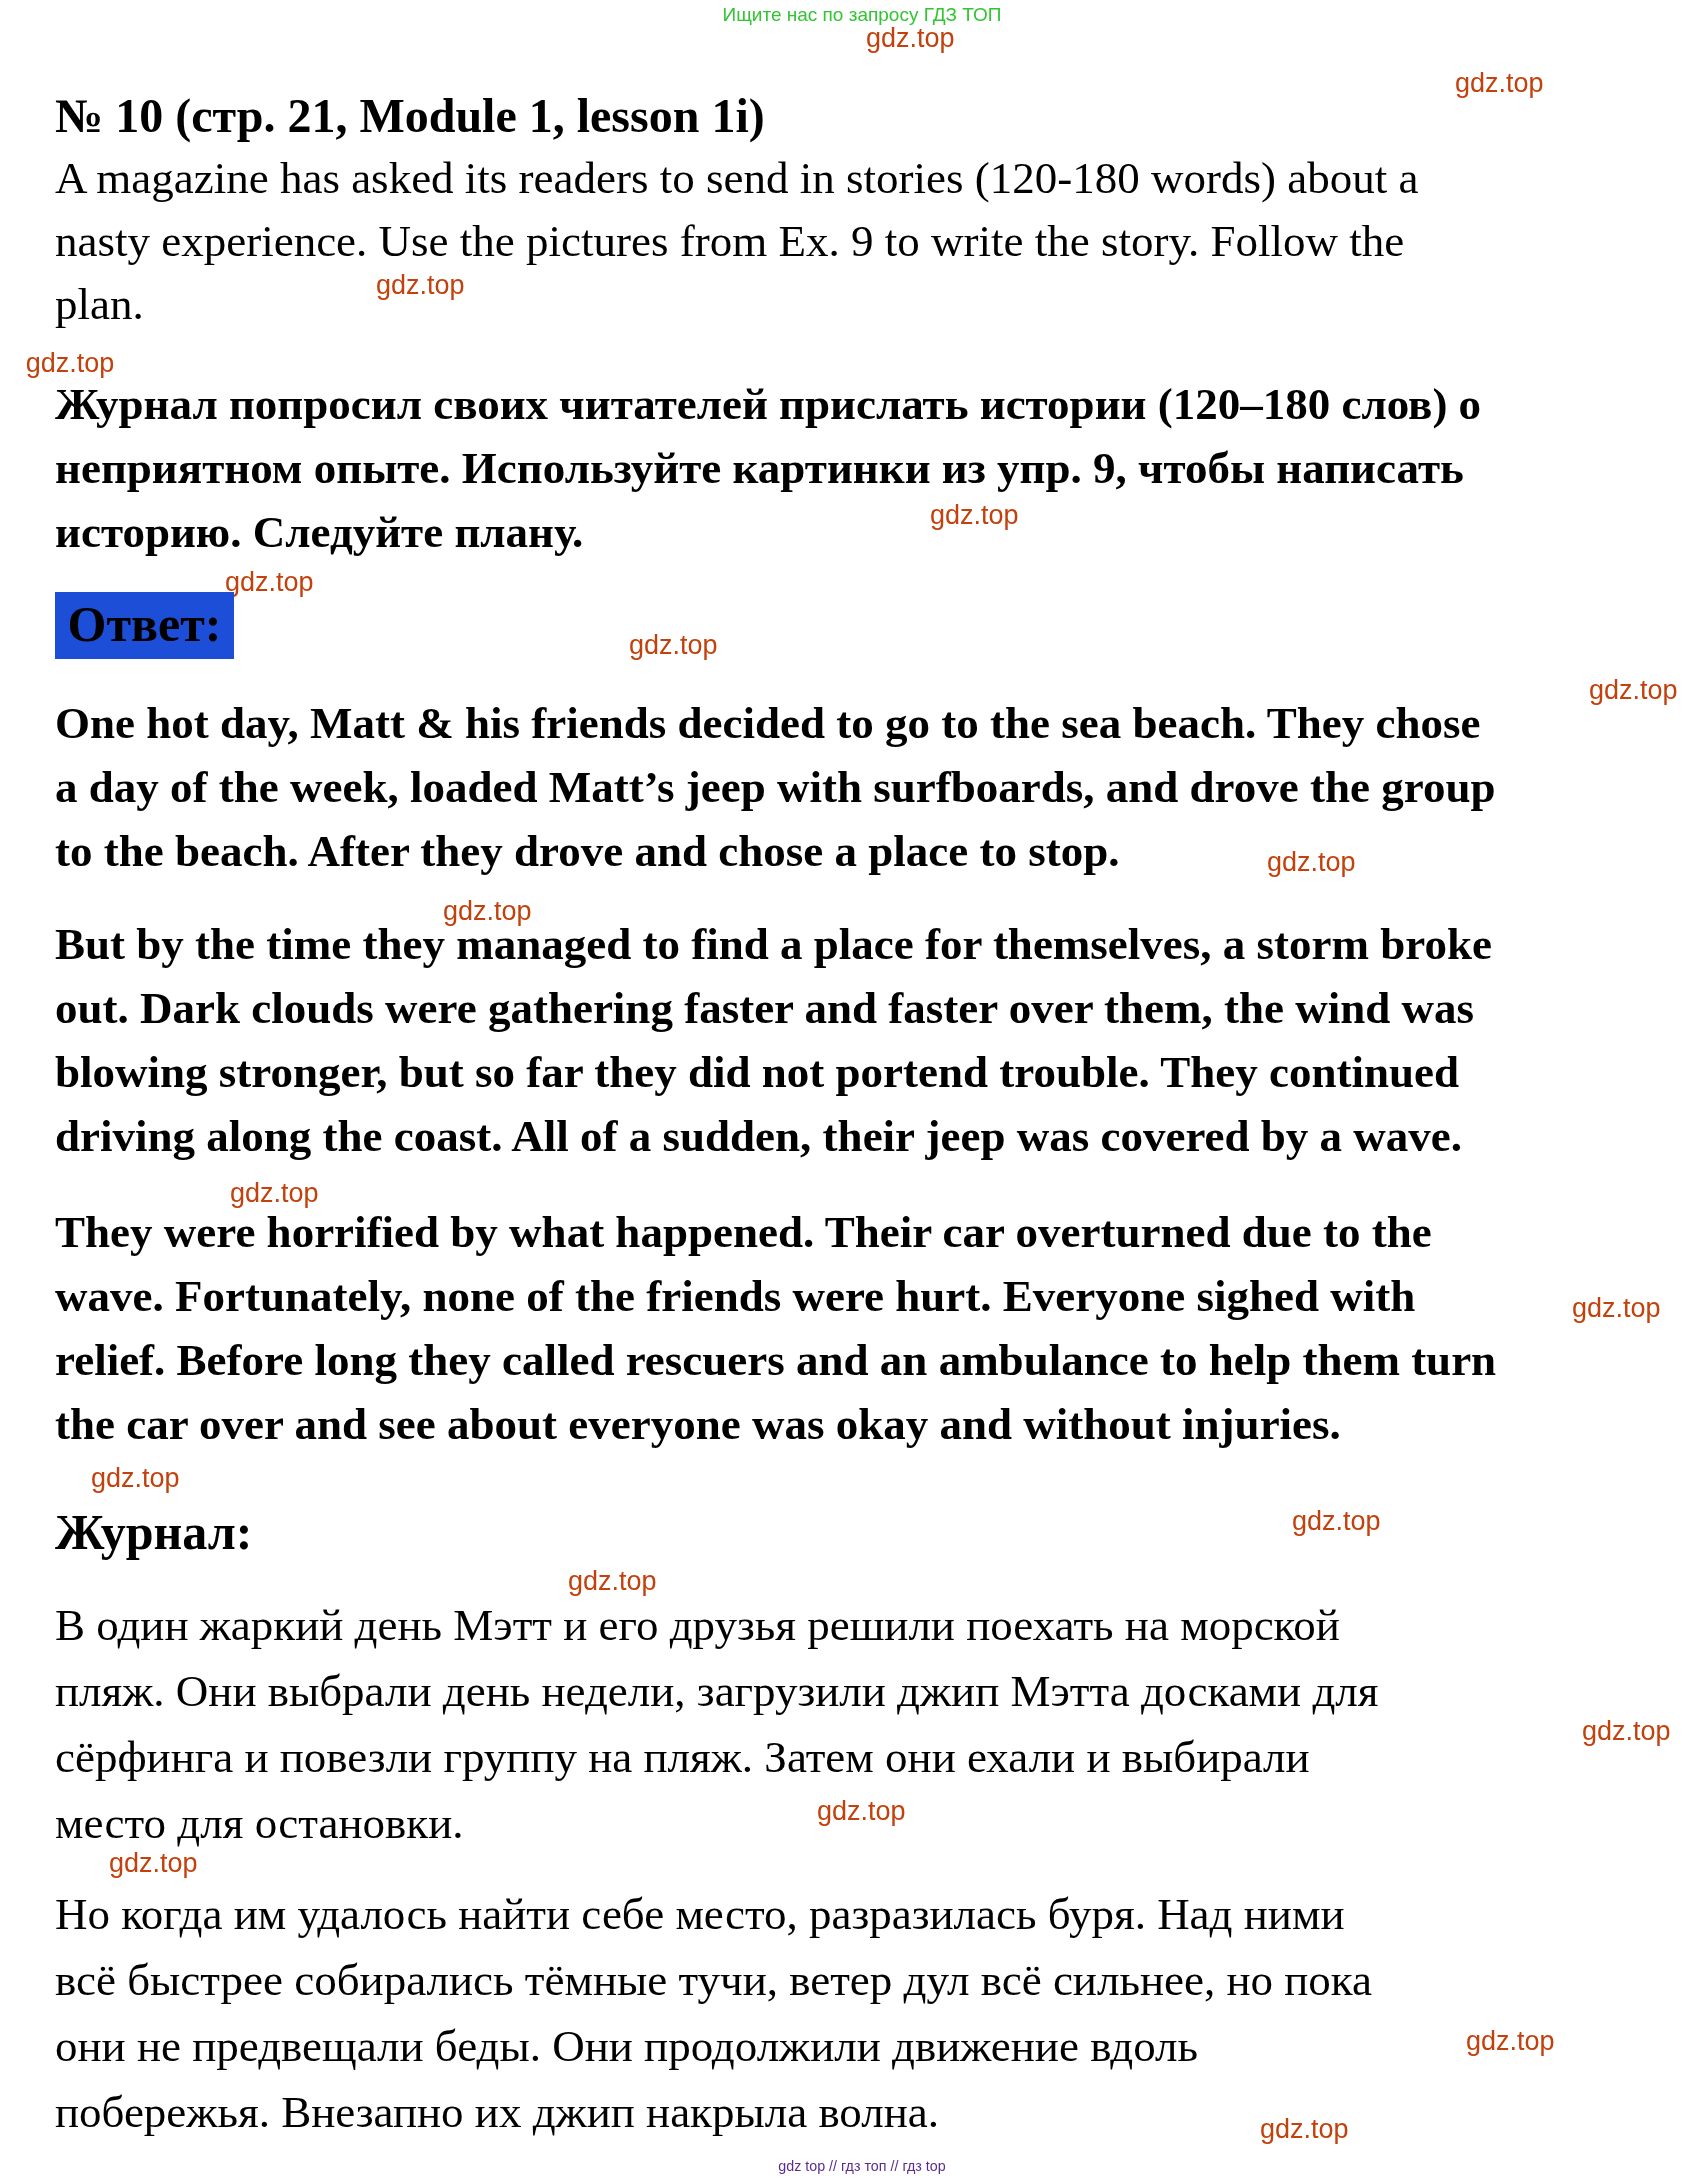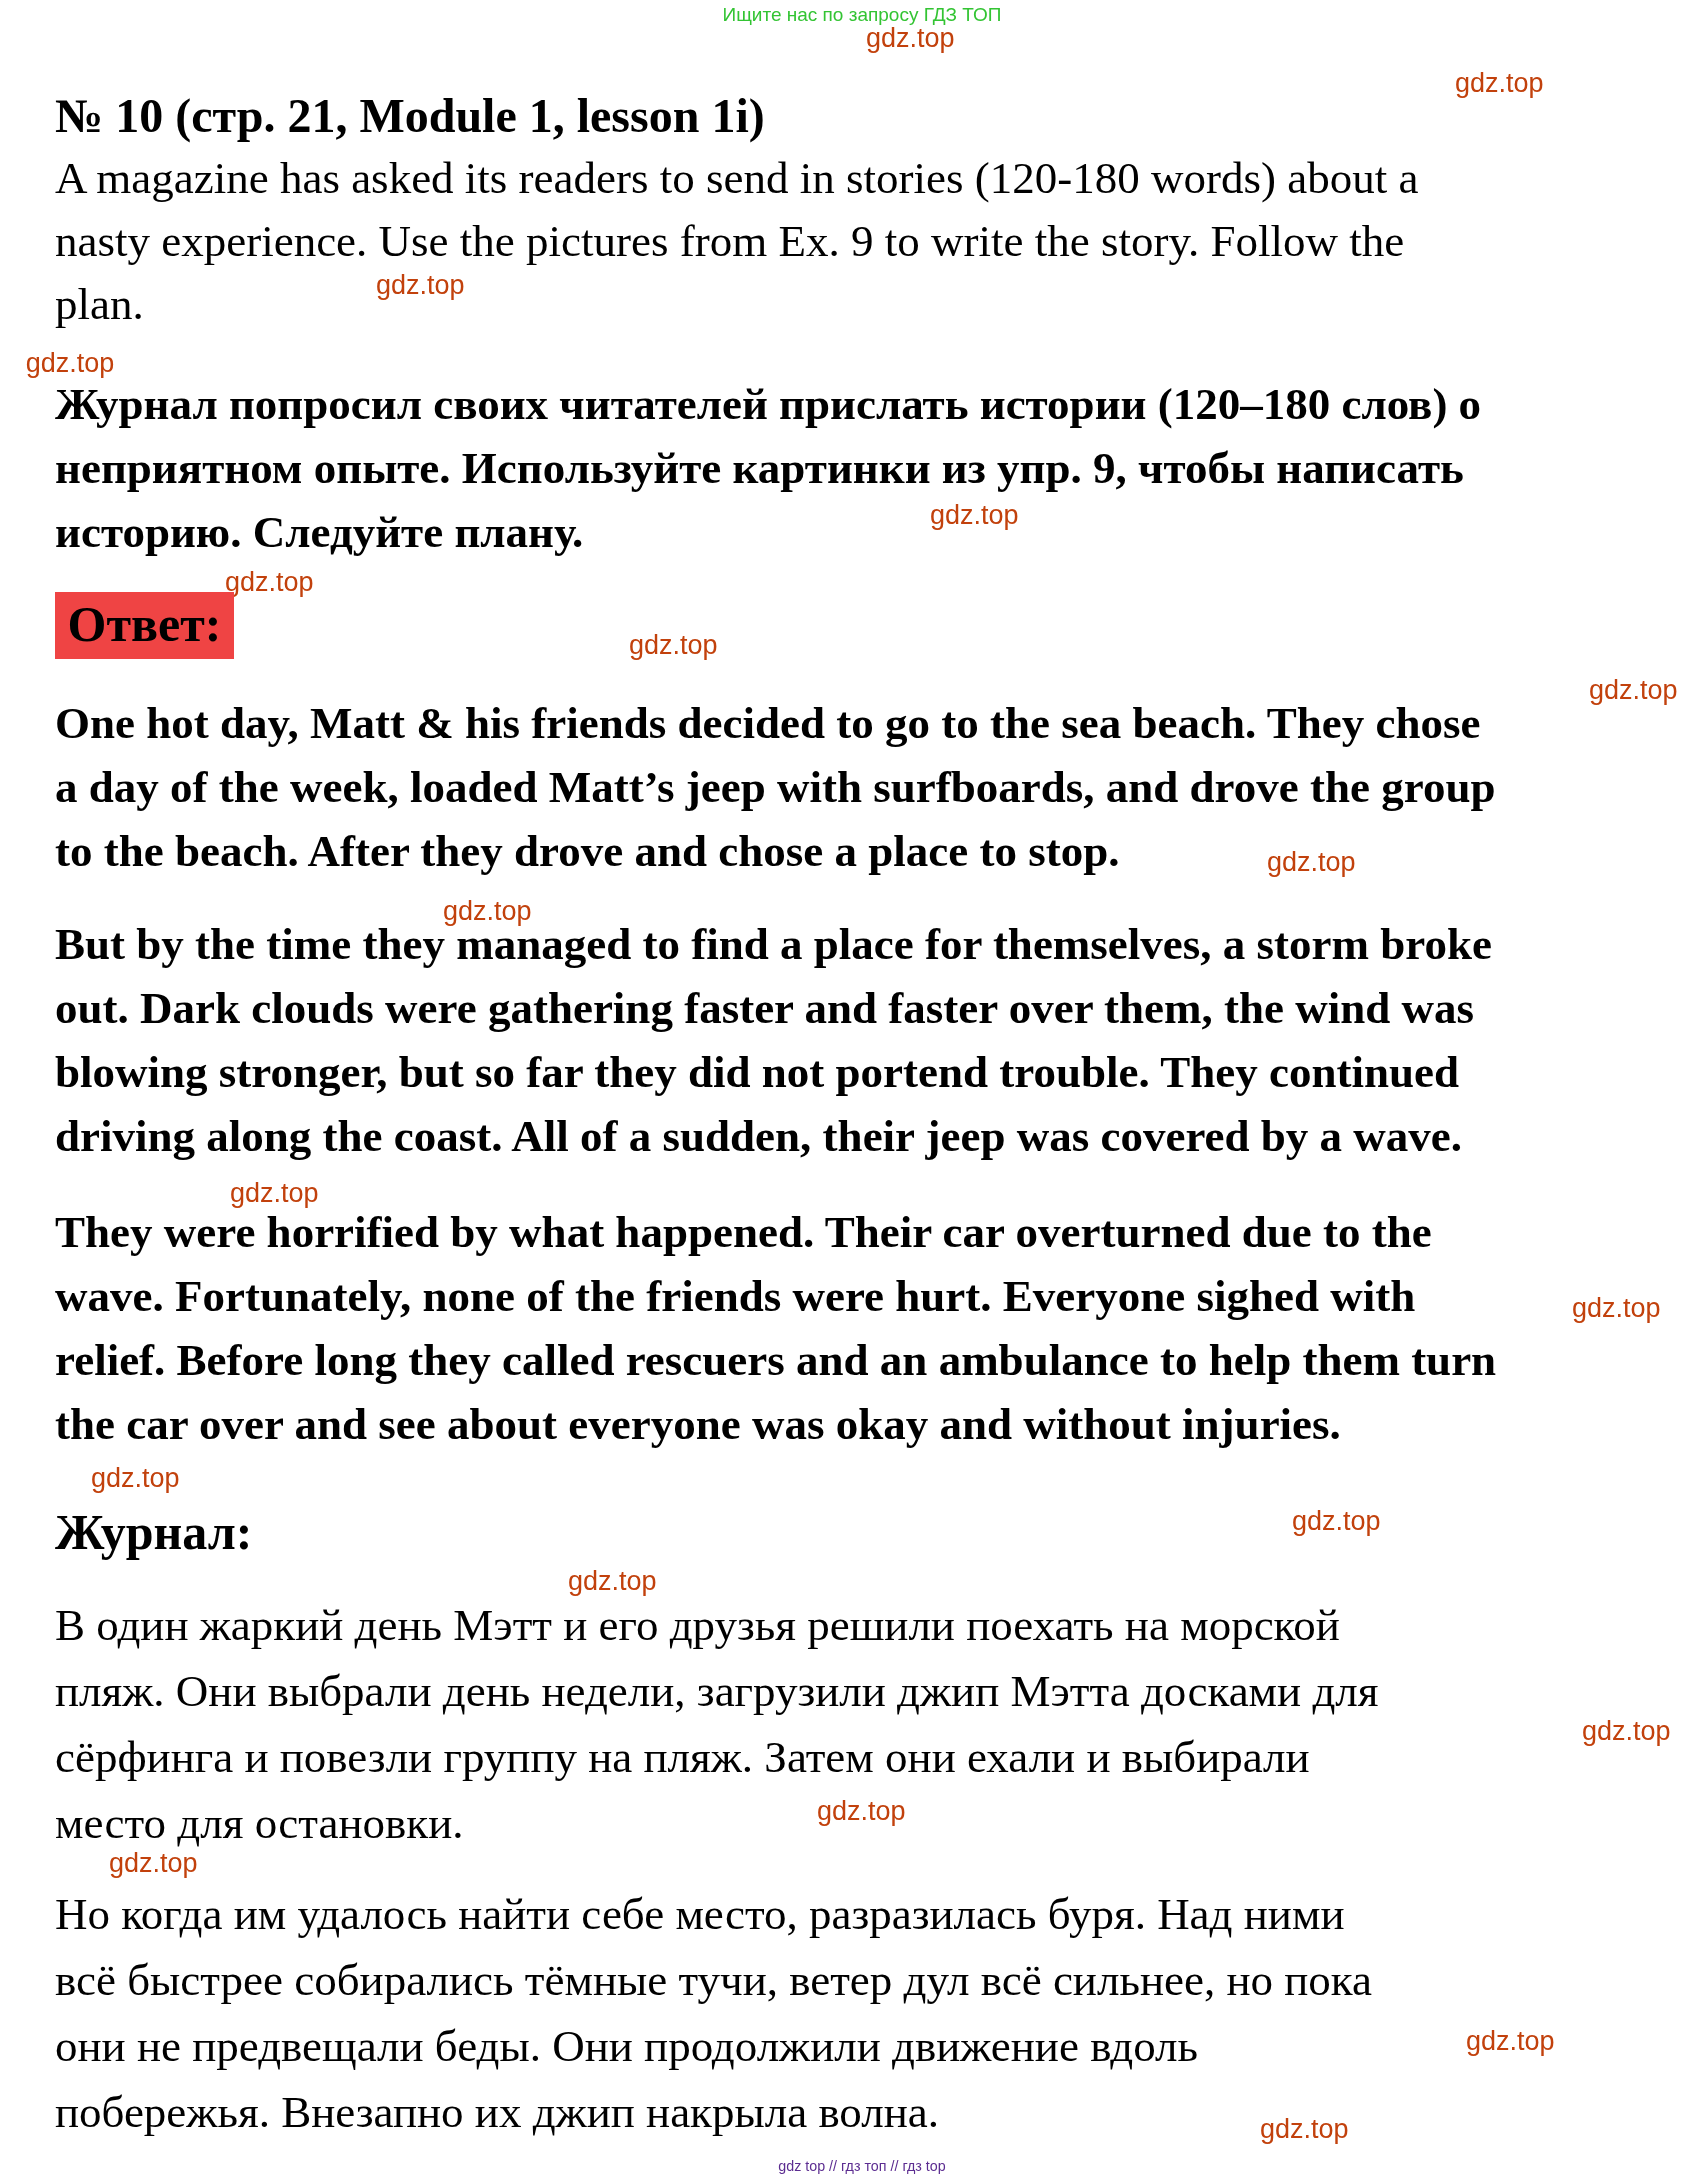--- a/index.html
+++ b/index.html
@@ -105,21 +105,21 @@
     <span class="ln">nasty experience. Use the pictures from Ex. 9 to write the story. Follow the</span>
     <span class="ln">plan.</span>
   </div>
 
   <div class="para lh72" style="top:372px">
     <span class="ln">Журнал попросил своих читателей прислать истории (120–180 слов) о</span>
     <span class="ln">неприятном опыте. Используйте картинки из упр. 9, чтобы написать</span>
     <span class="ln">историю. Следуйте плану.</span>
   </div>
 
-  <div class="answer-badge" style="background: #ef4444;">Ответ:</div>
+  <div class="answer-badge" style="background: #1d4ed8;">Ответ:</div>
 
   <div class="para lh72" style="top:691px">
     <span class="ln">One hot day, Matt &amp; his friends decided to go to the sea beach. They chose</span>
     <span class="ln">a day of the week, loaded Matt’s jeep with surfboards, and drove the group</span>
     <span class="ln">to the beach. After they drove and chose a place to stop.</span>
   </div>
 
   <div class="para lh72" style="top:912px">
     <span class="ln">But by the time they managed to find a place for themselves, a storm broke</span>
     <span class="ln">out. Dark clouds were gathering faster and faster over them, the wind was</span>

